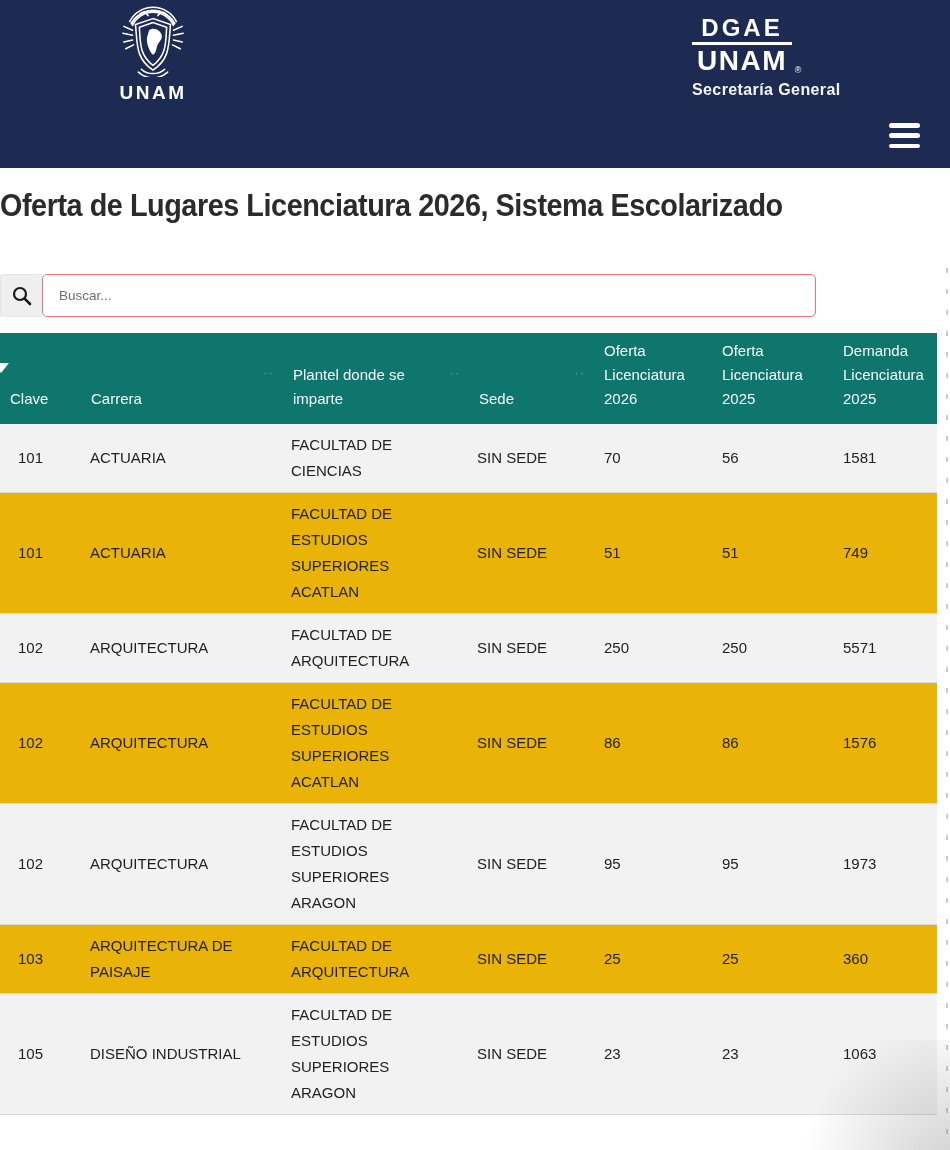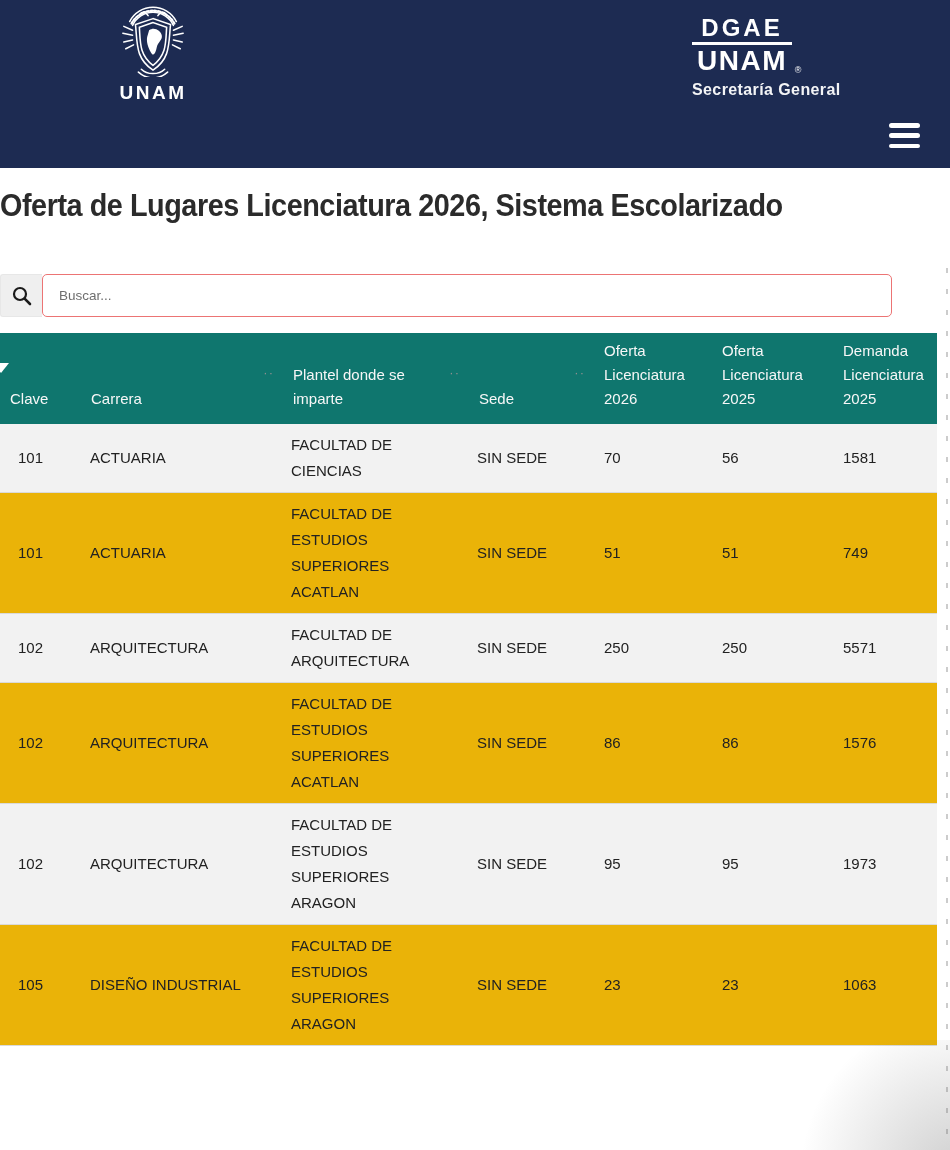--- a/index.html
+++ b/index.html
@@ -17,21 +17,21 @@
   .dgae-reg { position:absolute; right:-11px; bottom:1px; font-size:9px; font-weight:normal; }
   .dgae-sub { font-size:16px; margin-top:4px; letter-spacing:0.4px; white-space:nowrap; font-weight:bold; opacity:.95; }
   .hamburger { position:absolute; right:30px; top:123px; width:31px; height:25px; background:transparent; border:none; cursor:pointer; display:flex; flex-direction:column; justify-content:space-between; padding:0; }
   .hamburger .bar { display:block; width:31px; height:4.5px; background:#fff; border-radius:2.5px; }
 
   
   .page-title { position:absolute; left:0; top:188px; font-size:31px; font-weight:bold; color:#2b2b2b;
                 letter-spacing:-0.5px; white-space:nowrap; transform:scaleX(0.93); transform-origin:left center; }
 
   
-  .search-row { position:absolute; left:0; top:274px; width:892px; height:43px; display:flex; align-items:stretch; }
+  .search-row { position:absolute; left:0; top:274px; width:816px; height:43px; display:flex; align-items:stretch; }
   .search-addon { width:42px; flex:none; background:#efefef; border:1px solid #e7e7e7; border-right:none;
                   border-radius:3px 0 0 3px; display:flex; align-items:center; justify-content:center; }
   .search-input { flex:1; border:1.5px solid #ec7474; border-radius:5px; padding:0 16px; font-size:13.5px;
                   color:#333; outline:none; background:#fff; font-family:"Liberation Sans", sans-serif; }
   .search-input::placeholder { color:#6e6e6e; }
 
   
   .data-table { position:absolute; left:0; top:333px; width:937px; border-collapse:collapse; table-layout:fixed;
                 font-size:15px; color:#222; }
   .data-table thead th { position:relative; background:#0f766e; color:#f7f7f7; font-weight:normal; text-align:left;
@@ -200,20 +200,29 @@
       <tr>
         <td class="c1">102</td>
         <td class="c2">ARQUITECTURA</td>
         <td class="c3">FACULTAD DE ESTUDIOS SUPERIORES ARAGON</td>
         <td class="c4">SIN SEDE</td>
         <td class="c5">95</td>
         <td class="c6">95</td>
         <td class="c7">1973</td>
       </tr>
       <tr>
+        <td class="c1">103</td>
+        <td class="c2">ARQUITECTURA DE PAISAJE</td>
+        <td class="c3">FACULTAD DE ARQUITECTURA</td>
+        <td class="c4">SIN SEDE</td>
+        <td class="c5">25</td>
+        <td class="c6">25</td>
+        <td class="c7">360</td>
+      </tr>
+      <tr>
         <td class="c1">105</td>
         <td class="c2">DISEÑO INDUSTRIAL</td>
         <td class="c3">FACULTAD DE ESTUDIOS SUPERIORES ARAGON</td>
         <td class="c4">SIN SEDE</td>
         <td class="c5">23</td>
         <td class="c6">23</td>
         <td class="c7">1063</td>
       </tr>
     </tbody>
   </table>

